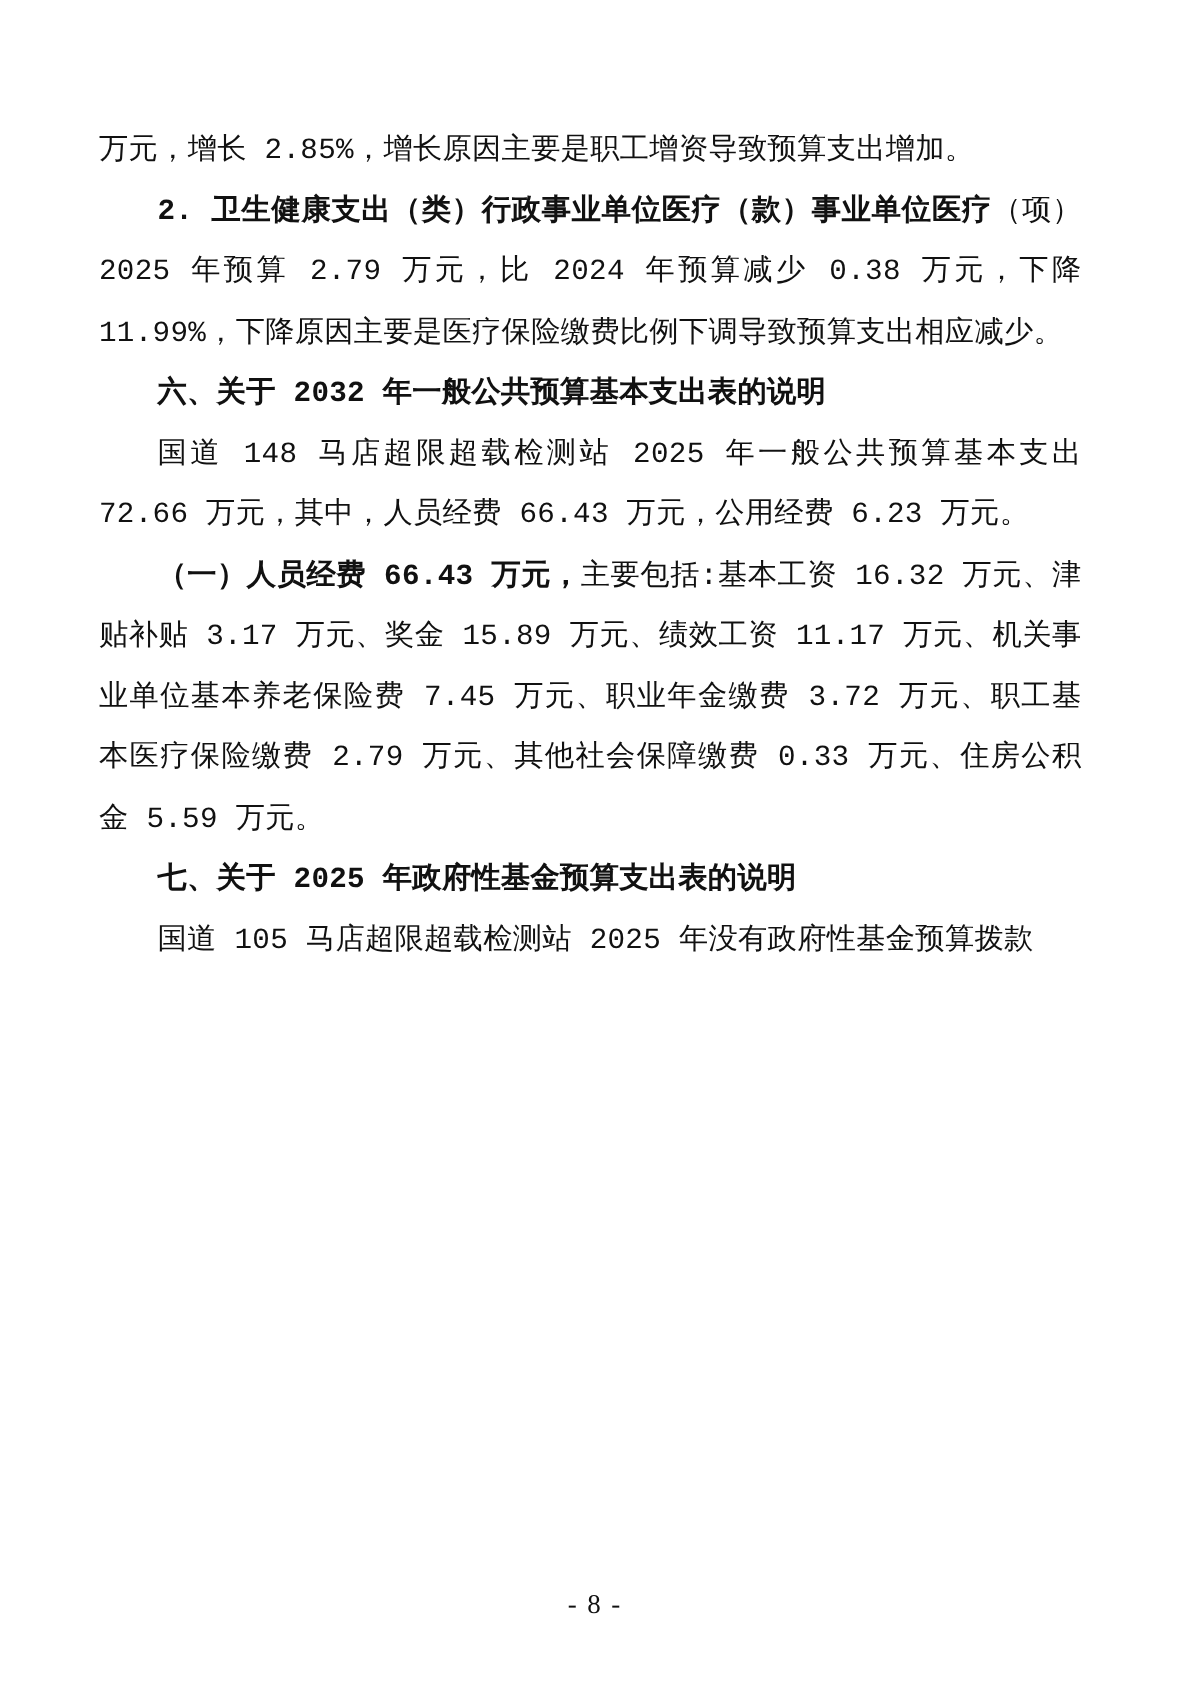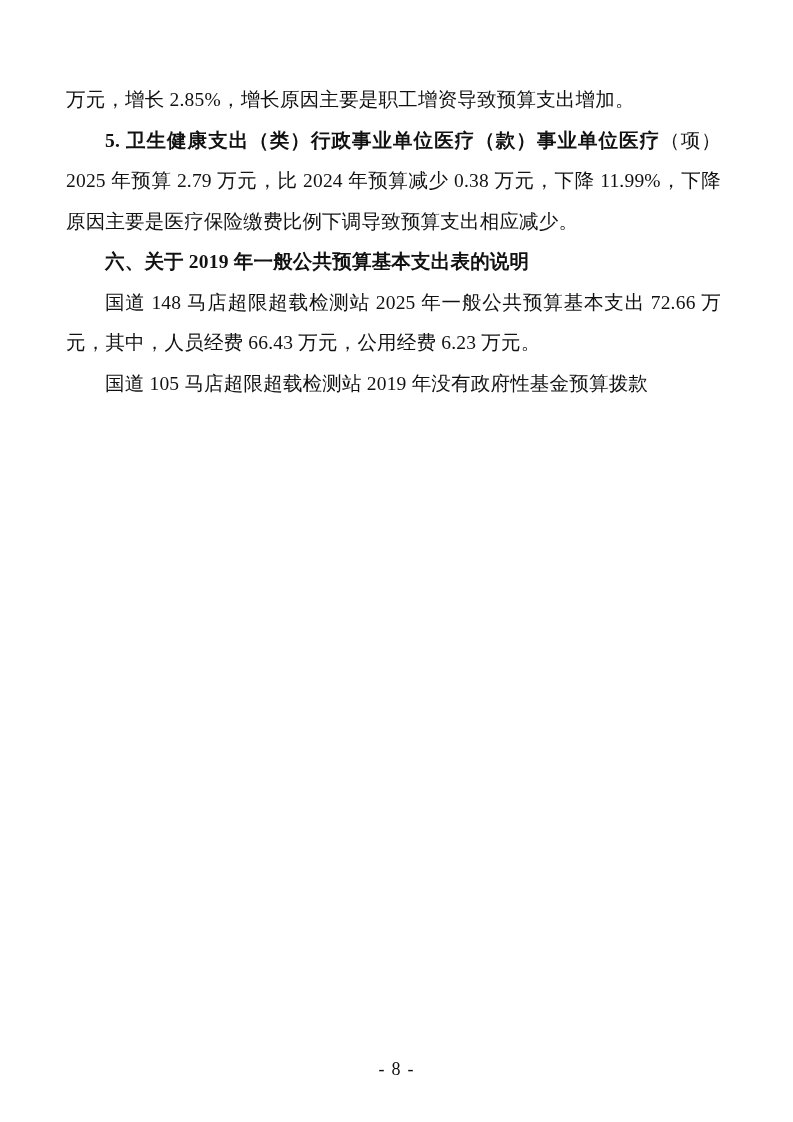--- a/index.html
+++ b/index.html
@@ -16,20 +16,21 @@
     overflow: hidden;
   }
   .page {
     position: absolute;
     left: 0;
     top: 0;
     width: 793px;
     height: 1122px;
     box-sizing: border-box;
     padding: 80px 72px 0 66px;
+    font-family: Liberation Mono, monospace;
   }
   .body-text {
     font-size: 19.5px;
     line-height: 40.5px;
     text-align: justify;
     text-justify: inter-ideograph;
     letter-spacing: 0.2px;
   }
   p {
     margin: 0;
@@ -60,22 +61,24 @@
     display: inline-block;
     padding: 0 6px;
   }
 </style>
 </head>
 <body>
 
 <div class="page">
   <div class="body-text" id="content">
       <p><span>万元，增长 2.85%，增长原因主要是职工增资导致预算支出增加。</span></p>
-      <p class="indent"><span class="bold">5. 卫生健康支出（类）行政事业单位医疗（款）事业单位医疗</span><span>（项）2025 年预算 2.79 万元，比 2024 年预算减少 0.38 万元，下降 11.99%，下降原因主要是医疗保险缴费比例下调导致预算支出相应减少。</span></p>
-      <p class="heading"><span class="bold">六、关于 2019 年一般公共预算基本支出表的说明</span></p>
+      <p class="indent"><span class="bold">2. 卫生健康支出（类）行政事业单位医疗（款）事业单位医疗</span><span>（项）2025 年预算 2.79 万元，比 2024 年预算减少 0.38 万元，下降 11.99%，下降原因主要是医疗保险缴费比例下调导致预算支出相应减少。</span></p>
+      <p class="heading"><span class="bold">六、关于 2032 年一般公共预算基本支出表的说明</span></p>
       <p class="indent"><span>国道 148 马店超限超载检测站 2025 年一般公共预算基本支出 72.66 万元，其中，人员经费 66.43 万元，公用经费 6.23 万元。</span></p>
-      <p class="indent"><span>国道 105 马店超限超载检测站 2019 年没有政府性基金预算拨款</span></p>
+      <p class="indent"><span class="bold">（一）人员经费 66.43 万元，</span><span>主要包括:基本工资 16.32 万元、津贴补贴 3.17 万元、奖金 15.89 万元、绩效工资 11.17 万元、机关事业单位基本养老保险费 7.45 万元、职业年金缴费 3.72 万元、职工基本医疗保险缴费 2.79 万元、其他社会保障缴费 0.33 万元、住房公积金 5.59 万元。</span></p>
+      <p class="heading"><span class="bold">七、关于 2025 年政府性基金预算支出表的说明</span></p>
+      <p class="indent"><span>国道 105 马店超限超载检测站 2025 年没有政府性基金预算拨款</span></p>
     </div>
 </div>
 
 <div class="footer">
   <span class="pg-left">-</span><span class="pg-num">8</span><span class="pg-right">-</span>
 </div>
 
 </body></html>

